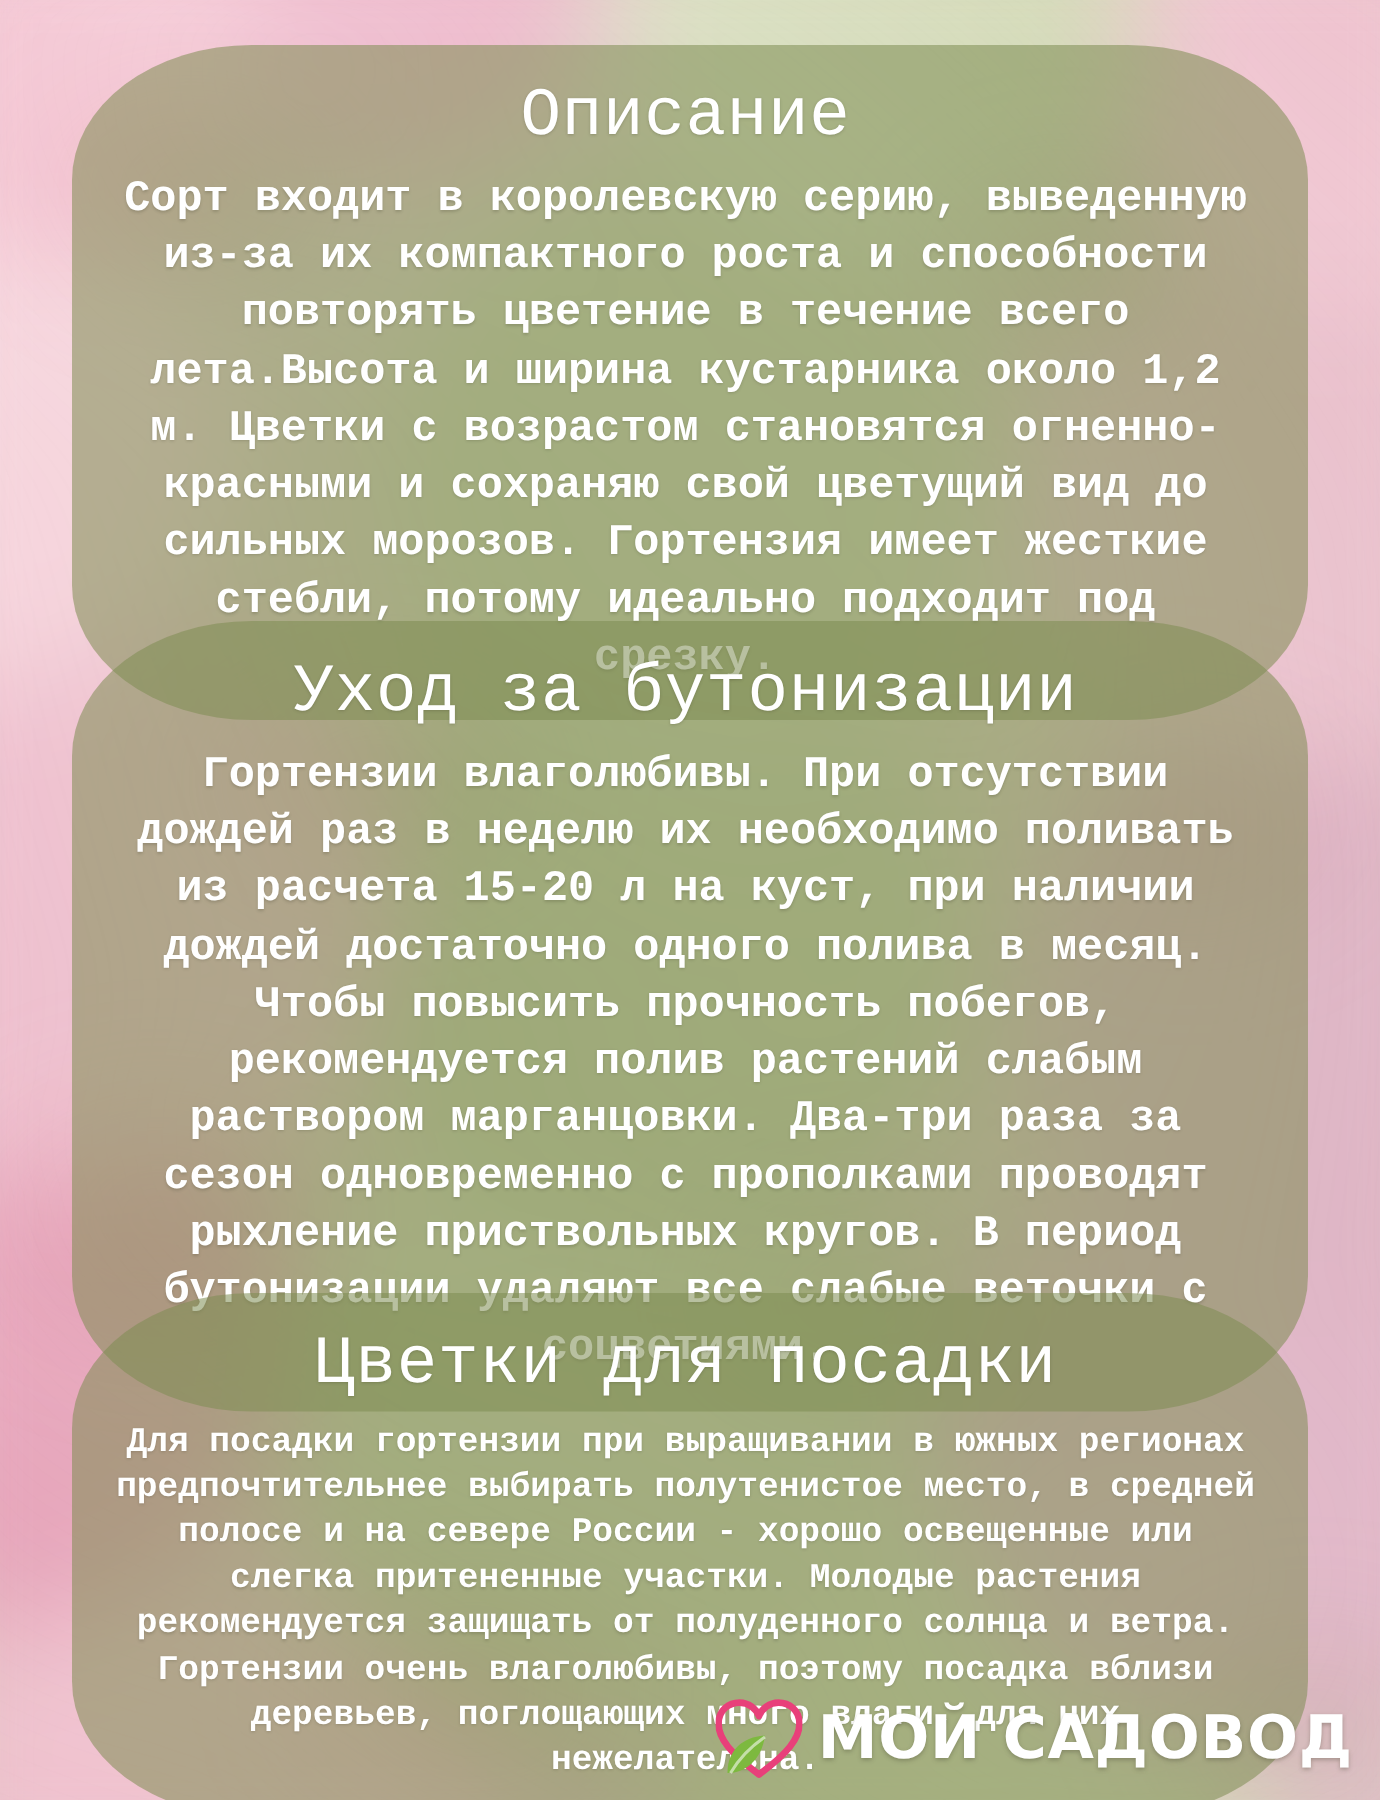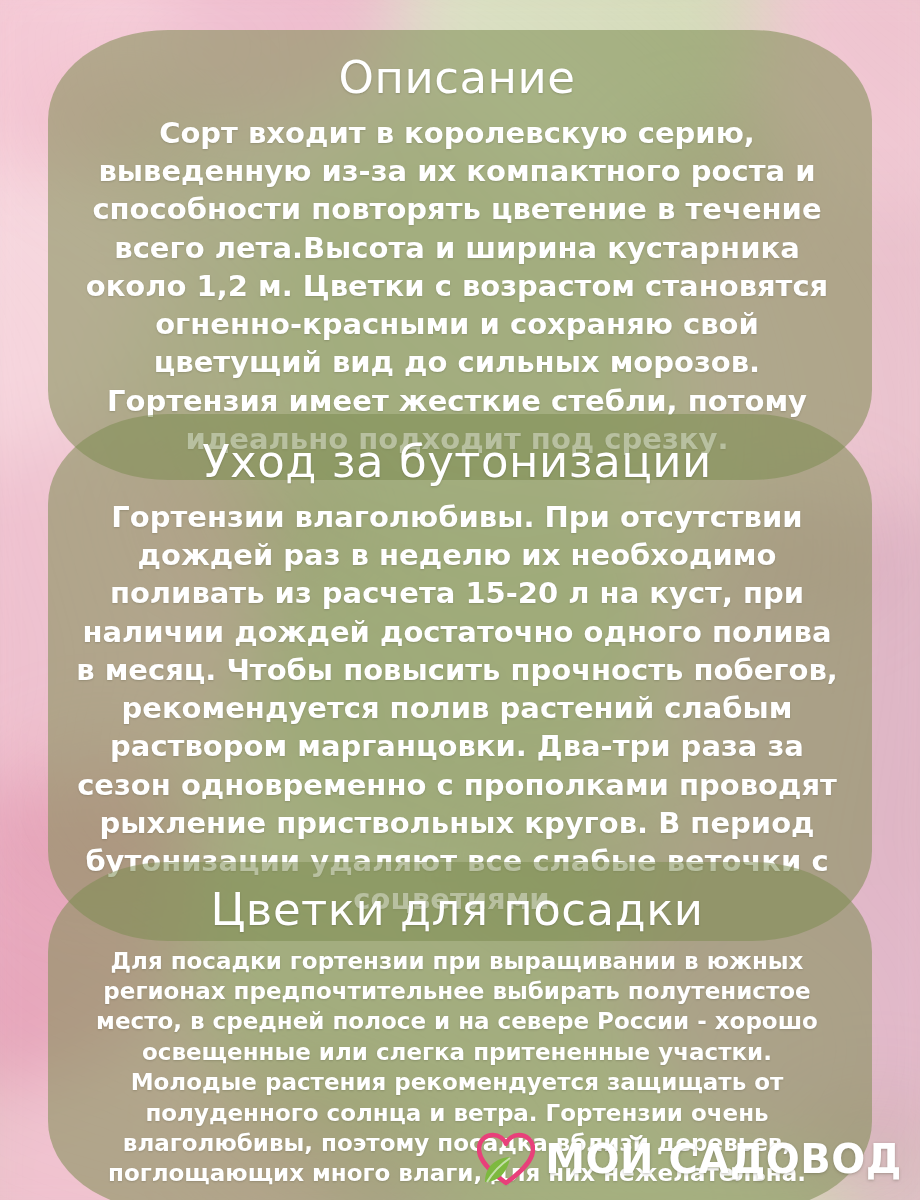--- a/index.html
+++ b/index.html
@@ -75,20 +75,21 @@
   }
 
   .card {
     position: absolute;
     background: rgba(126, 140, 82, 0.55);
     border-radius: 120px / 90px;
     box-sizing: border-box;
     padding: 10px 34px 22px 28px;
     text-align: center;
     color: #ffffff;
+    font-family: Liberation Mono, monospace;
   }
   .card.c1 { left: 48px; top: 30px;  width: 824px; }
   .card.c2 { left: 48px; top: 414px; width: 824px; }
   .card.c3 { left: 48px; top: 862px; width: 824px; }
 
   .card-title {
     font-size: 45px;
     line-height: 1.15;
     font-weight: 400;
     letter-spacing: 0.5px;

